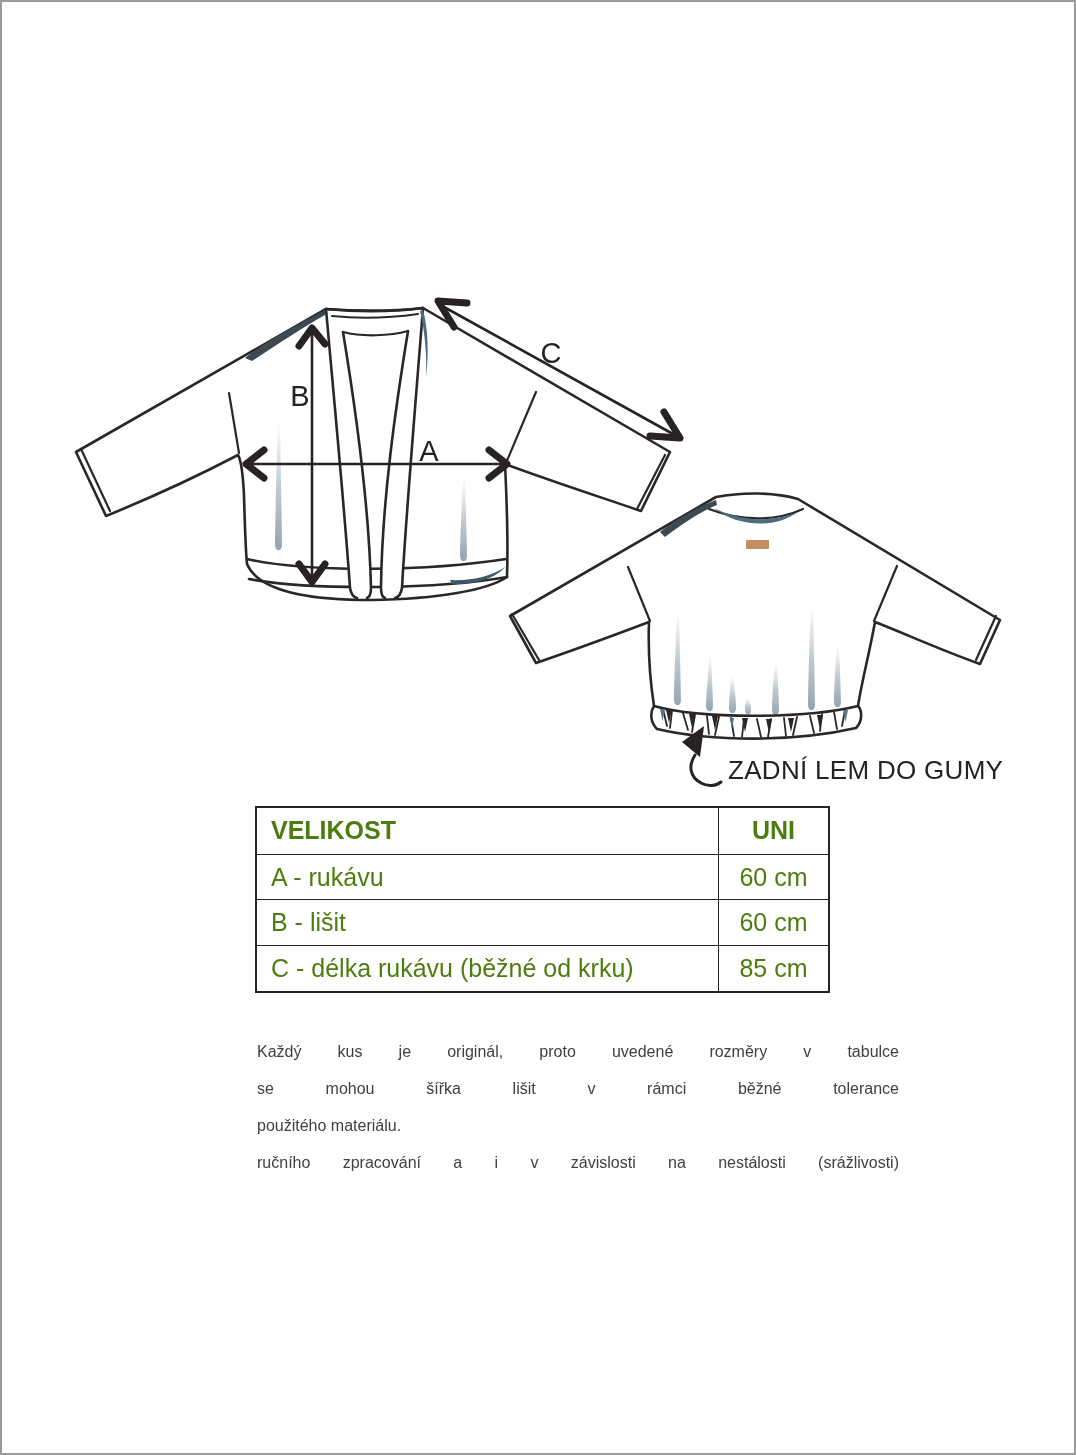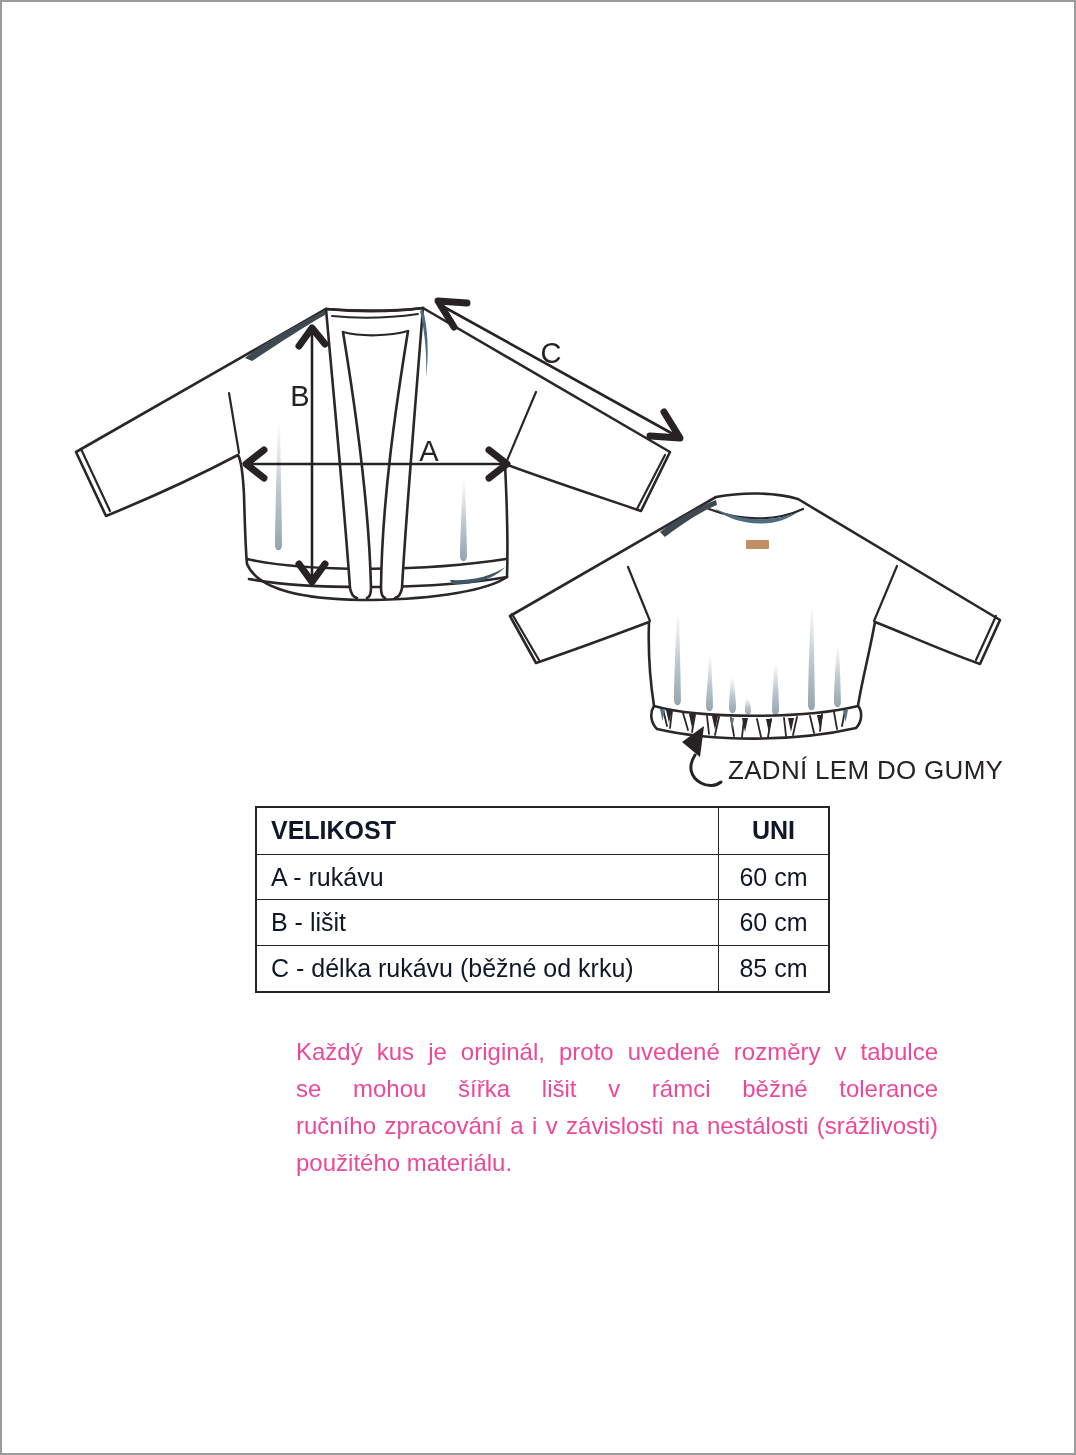--- a/index.html
+++ b/index.html
@@ -17,31 +17,31 @@
   .meas-label{font-size:29px;}
   .annot-label{font-size:26px;letter-spacing:.3px;}
 
   .size-table{
     position:absolute;left:253px;top:804px;width:575px;
     box-sizing:border-box;
     display:grid;
     grid-template-columns:1fr 109px;
     grid-auto-rows:45.7px;
     border:2px solid #272324;
-    color:#0f172a;font-size:25px;
+    color:#4d7c0f;font-size:25px;
   }
   .tc{display:flex;align-items:center;box-sizing:border-box;border-top:1.5px solid #272324;}
   .tc.no-top{border-top:none;}
   .tc-label{padding-left:14px;border-right:1.5px solid #272324;}
   .tc-value{justify-content:center;}
   .t-header{font-weight:bold;}
 
   .note{
     position:absolute;left:255px;top:1031px;width:642px;
-    font-size:24px;line-height:37px;color:#ec4899;margin-left:39px;
+    font-size:16px;line-height:37px;color:#404040;
   }
   .note-line{width:100%;}
   .jline{text-align:justify;text-align-last:justify;}
 </style>
 </head>
 <body>
 
 <div class="page">
 
   <svg class="diagram-svg" width="1076" height="800" viewBox="0 0 1076 800">
@@ -179,17 +179,17 @@
     <div class="tc tc-label">B - lišit</div>
     <div class="tc tc-value">60 cm</div>
 
     <div class="tc tc-label">C - délka rukávu (běžné od krku)</div>
     <div class="tc tc-value">85 cm</div>
   </div>
 
   <div class="note">
     <div class="note-line jline">Každý kus je originál, proto uvedené rozměry v tabulce</div>
     <div class="note-line jline">se mohou šířka lišit v rámci běžné tolerance</div>
+    <div class="note-line">použitého materiálu.</div>
     <div class="note-line jline">ručního zpracování a i v závislosti na nestálosti (srážlivosti)</div>
-    <div class="note-line">použitého materiálu.</div>
   </div>
 
 </div>
 
 </body></html>

